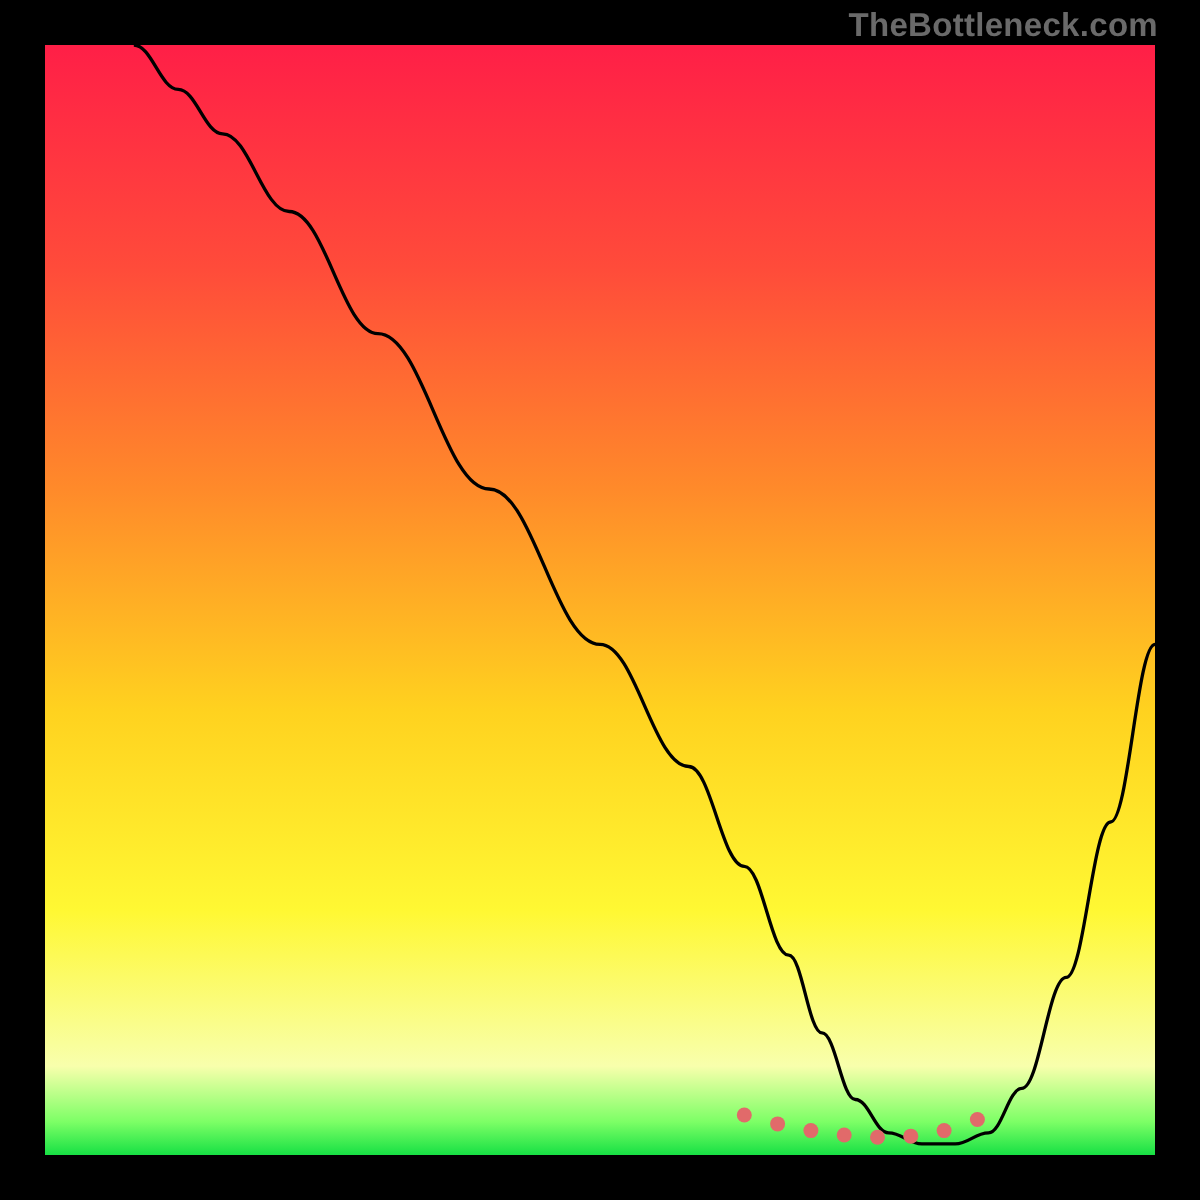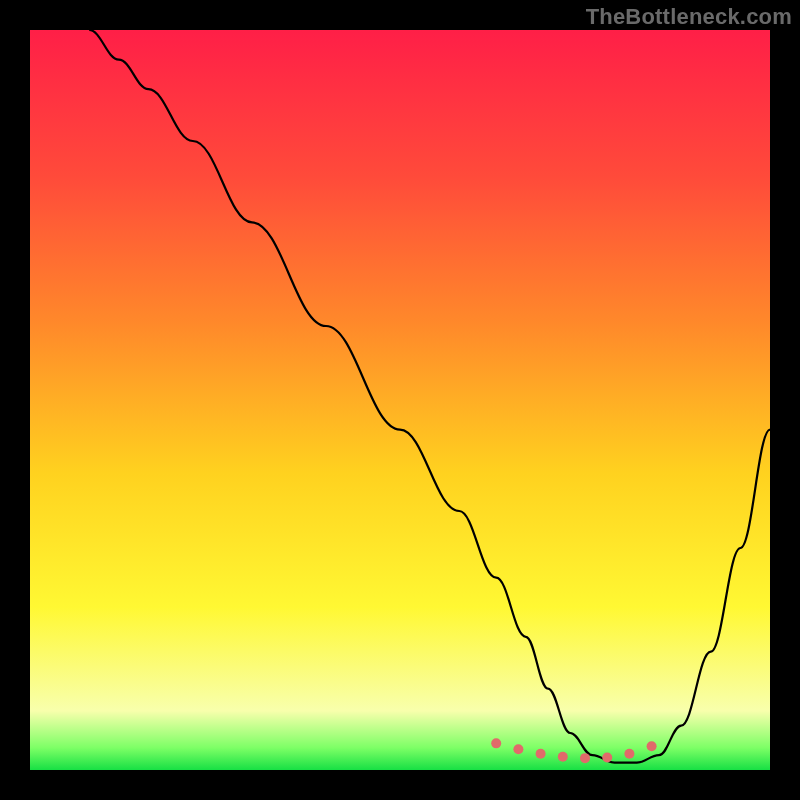--- a/index.html
+++ b/index.html
@@ -6,21 +6,21 @@
   html, body { width: 800px; height: 800px; background: #000; overflow: hidden; }
   .frame {
     position: relative;
     width: 800px;
     height: 800px;
     background: #000;
   }
   .watermark {
     position: absolute;
     top: 4px;
-    right: 8px;
+    right: 28px;
     font-family: Arial, Helvetica, sans-serif;
     font-size: 22px;
     font-weight: 600;
     color: #6a6a6a;
     letter-spacing: 0.2px;
     z-index: 5;
   }
   .plot-outer {
     position: absolute;
     left: 30px;

